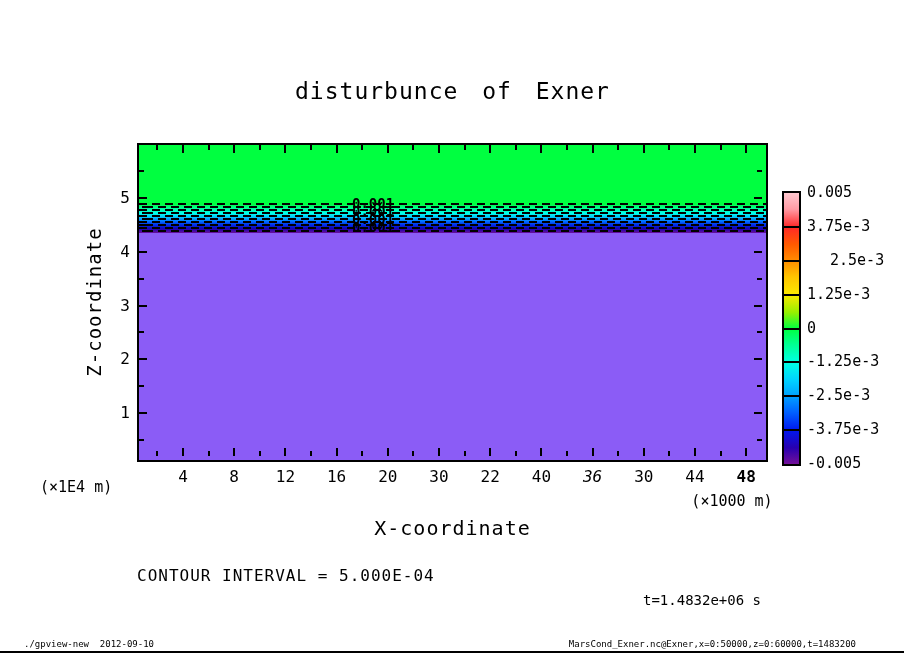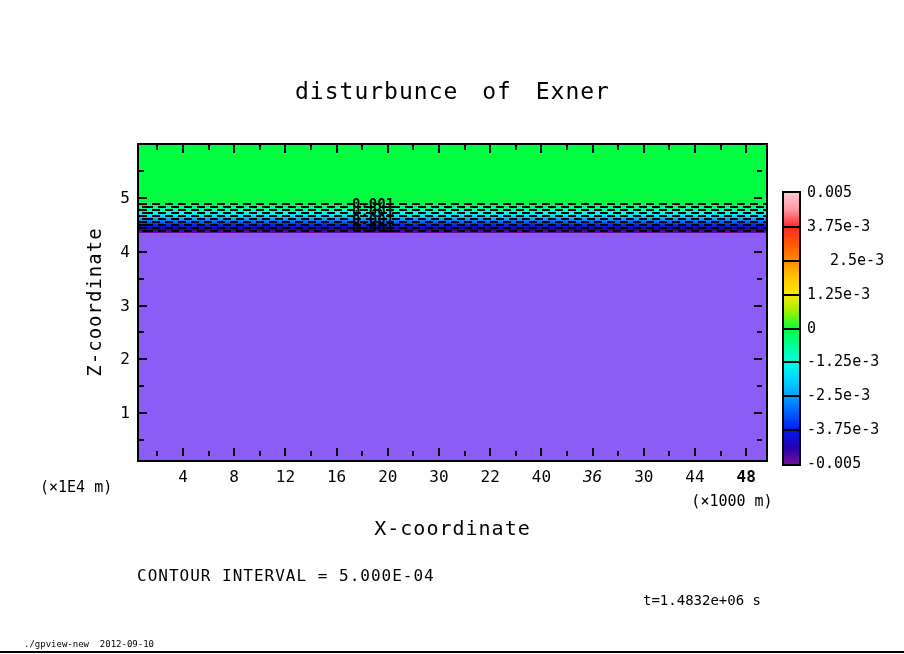--- a/index.html
+++ b/index.html
@@ -152,20 +152,21 @@
       <div class="abs cb-divider" style="top: 101px;"></div>
       <div class="abs cb-divider" style="top: 135px;"></div>
       <div class="abs cb-divider" style="top: 168px;"></div>
       <div class="abs cb-divider" style="top: 202px;"></div>
       <div class="abs cb-divider" style="top: 236px;"></div>
     </div>
 
   <div class="abs contour-note">CONTOUR INTERVAL = 5.000E-04</div>
   <div class="abs time-note">t=1.4832e+06 s</div>
   <div class="abs foot-left">./gpview-new  2012-09-10</div>
+  <div class="abs foot-right">MarsCond_Exner.nc@Exner,x=0:50000,z=0:60000,t=1483200</div>
   <div class="abs bottom-rule"></div>
 
 <div class="abs x-tick-label" style="left: 163px;">4</div>
     <div class="abs x-tick-label" style="left: 214.2px;">8</div>
     <div class="abs x-tick-label" style="left: 265.4px;">12</div>
     <div class="abs x-tick-label" style="left: 316.6px;">16</div>
     <div class="abs x-tick-label" style="left: 367.8px;">20</div>
     <div class="abs x-tick-label" style="left: 419px;">30</div>
     <div class="abs x-tick-label" style="left: 470.2px;">22</div>
     <div class="abs x-tick-label" style="left: 521.4px;">40</div>

